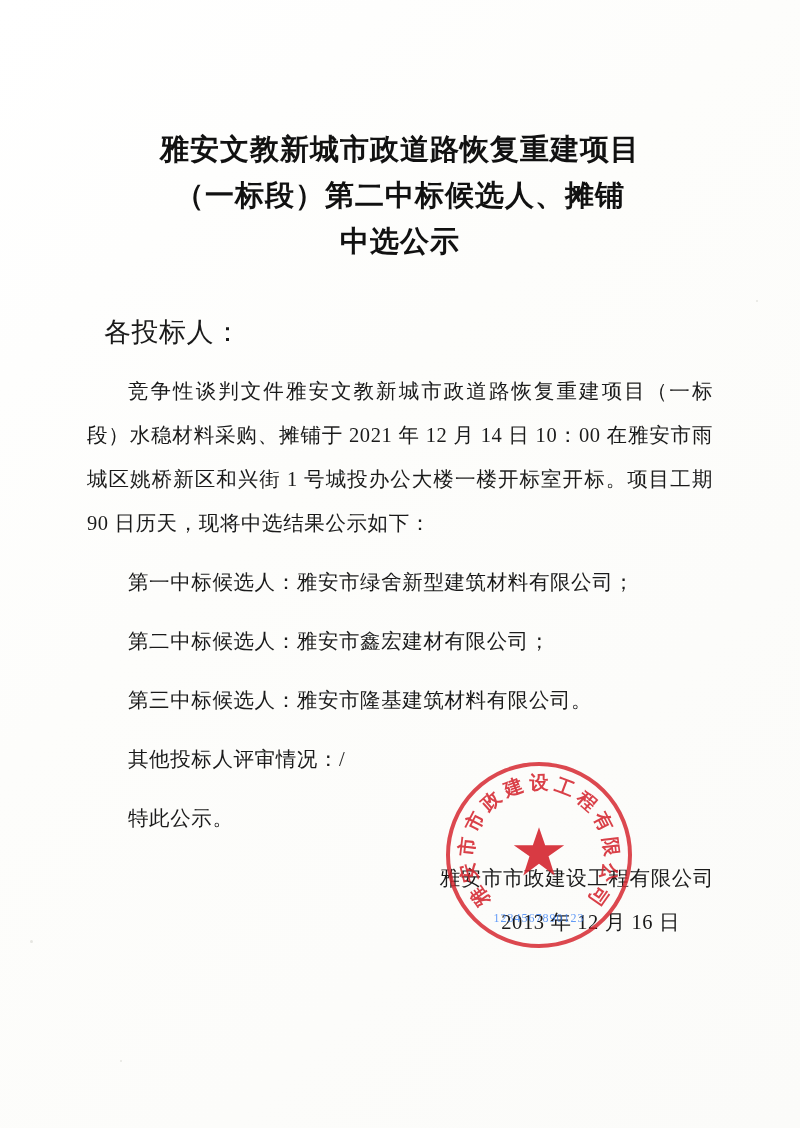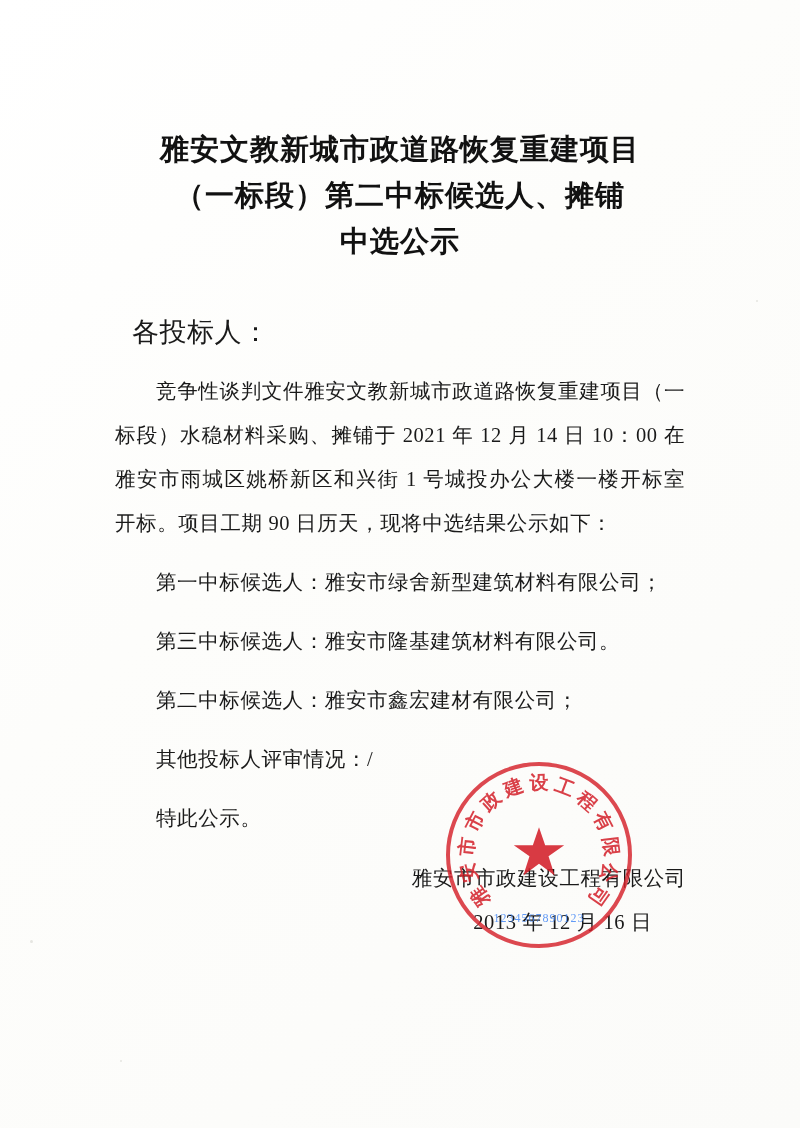--- a/index.html
+++ b/index.html
@@ -25,21 +25,21 @@
     position: absolute;
     inset: 0;
     background: linear-gradient(135deg, #ffffff 0%, #fdfdfb 40%, #fbfbf9 100%);
     pointer-events: none;
   }
   .content {
     position: absolute;
     left: 0;
     right: 0;
     top: 0;
-    padding: 0 100px;
+    padding: 0 72px;
     box-sizing: border-box;
   }
   .doc-title {
     margin: 0;
     padding-top: 126px;
     text-align: center;
     font-size: 29px;
     font-weight: bold;
     line-height: 46px;
     letter-spacing: 1px;
@@ -161,22 +161,22 @@
     <h1 class="doc-title">
       <span class="title-line">雅安文教新城市政道路恢复重建项目</span>
       <span class="title-line">（一标段）第二中标候选人、摊铺</span>
       <span class="title-line">中选公示</span>
     </h1>
 
     <div class="salutation">各投标人：</div>
 
     <p class="para indent">竞争性谈判文件雅安文教新城市政道路恢复重建项目（一标段）水稳材料采购、摊铺于 2021 年 12 月 14 日 10：00 在雅安市雨城区姚桥新区和兴街 1 号城投办公大楼一楼开标室开标。项目工期 90 日历天，现将中选结果公示如下：</p>
     <p class="para indent">第一中标候选人：雅安市绿舍新型建筑材料有限公司；</p>
+    <p class="para indent">第二中标候选人：雅安市鑫宏建材有限公司；</p>
     <p class="para indent">第三中标候选人：雅安市隆基建筑材料有限公司。</p>
-    <p class="para indent">第二中标候选人：雅安市鑫宏建材有限公司；</p>
     <p class="para indent">其他投标人评审情况：/</p>
     <p class="para indent">特此公示。</p>
 
     <div class="sign-block">
       <div class="sign-line">雅安市市政建设工程有限公司</div>
       <div class="sign-date">2013 年 12 月 16 日</div>
     </div>
 
   </div>
 

